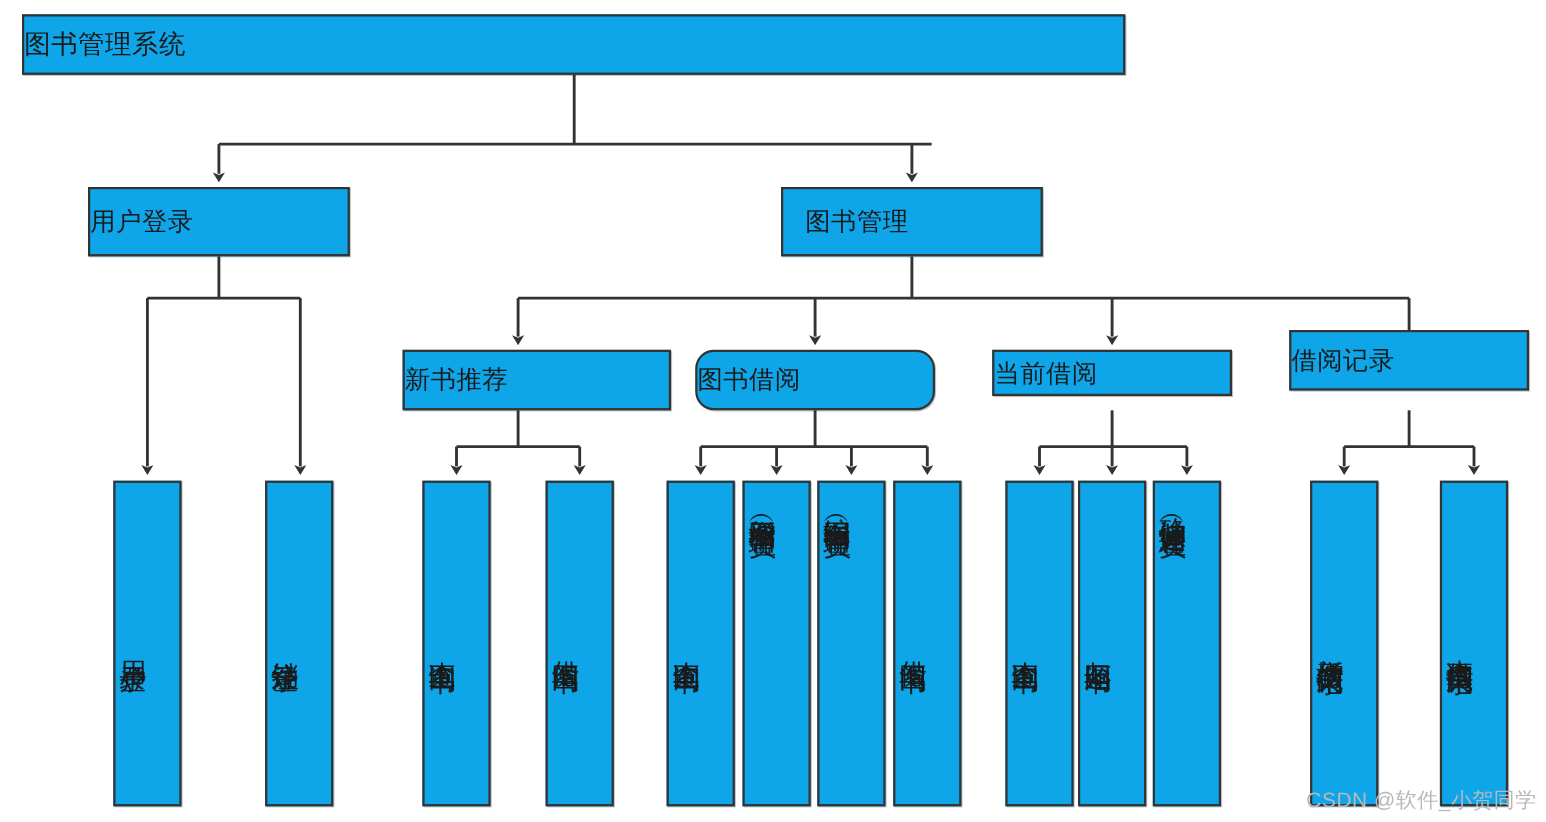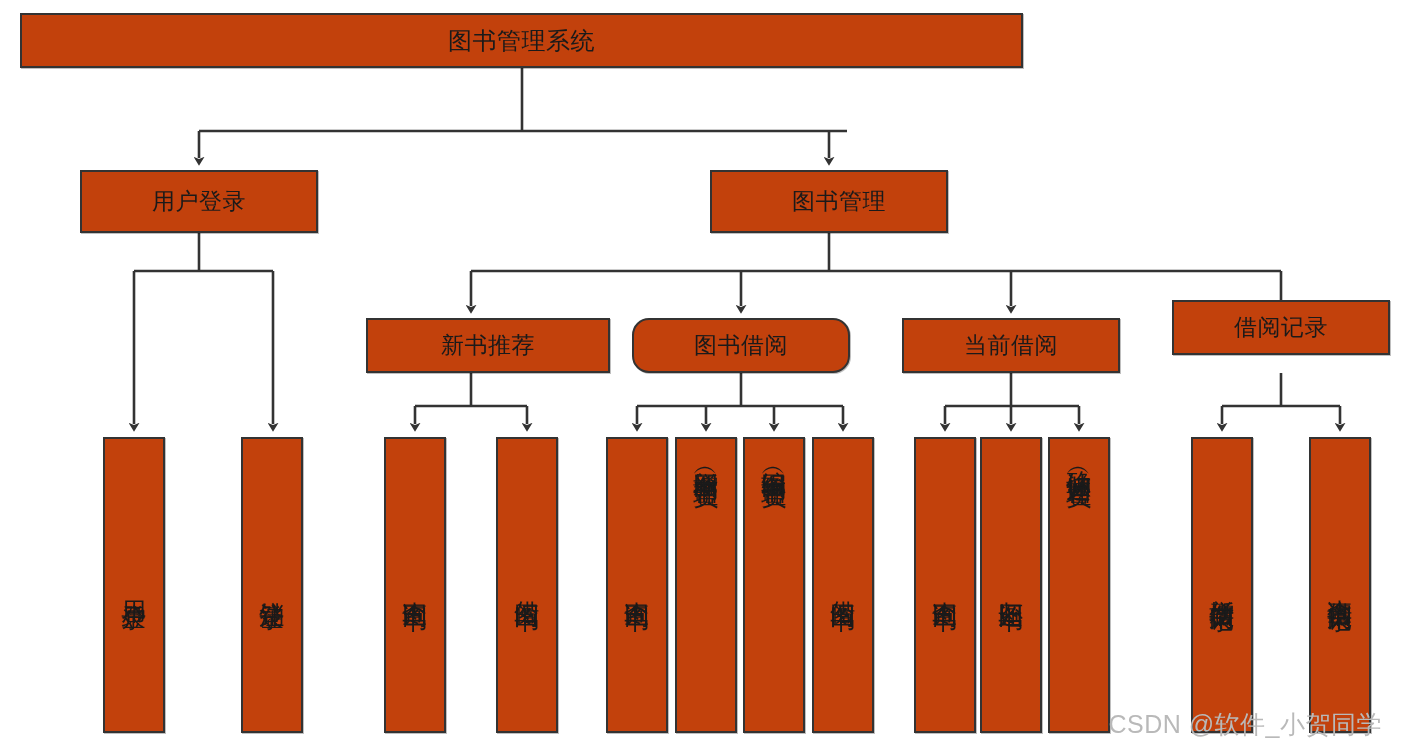--- a/index.html
+++ b/index.html
@@ -22,24 +22,24 @@
     left: 0;
     top: 0;
     width: 1405px;
     height: 747px;
     pointer-events: none;
   }
   .node {
     position: absolute;
     box-sizing: border-box;
     border: 2.4px solid #333333;
-    background: #c2410c;
+    background: #0ea5e9;
     display: flex;
     align-items: center;
-    justify-content: center;
+    justify-content: flex-start;
     color: #1a1a1a;
     box-shadow: 1px 1px 0 rgba(0,0,0,0.25);
   }
   .node .label {
     font-size: 23px;
     line-height: 1.15;
     letter-spacing: 0.5px;
     white-space: nowrap;
   }
   .node.root .label { font-size: 24px; }
@@ -55,23 +55,23 @@
     letter-spacing: 2px;
     white-space: pre;
     text-align: left;
   }
   .node.leaf.centered {
     align-items: center;
     padding-top: 0;
   }
   #watermark {
     position: absolute;
-    right: 23px;
+    right: 8px;
     bottom: 6px;
-    font-size: 25px;
+    font-size: 19px;
     color: #b9b9b9;
     letter-spacing: 0.5px;
     white-space: nowrap;
     user-select: none;
   }
 </style>
 </head>
 <body>
 
 <div id="canvas">
@@ -136,21 +136,21 @@
   <div class="node" style="left:710px; top:170px; width:238px; height:63px;padding-left:20px;">
     <span class="label">图书管理</span>
   </div>
 
   <div class="node" style="left:366px; top:318px; width:244px; height:55px;">
     <span class="label">新书推荐</span>
   </div>
   <div class="node" style="left:632px; top:318px; width:218px; height:55px;border-radius:17px;">
     <span class="label">图书借阅</span>
   </div>
-  <div class="node" style="left:902px; top:318px; width:218px; height:55px;">
+  <div class="node" style="left:902px; top:318px; width:218px; height:42px;">
     <span class="label">当前借阅</span>
   </div>
   <div class="node" style="left:1172px; top:300px; width:218px; height:55px;">
     <span class="label">借阅记录</span>
   </div>
 
   <div class="node leaf centered" style="left:103px; top:437px; width:62px; height:296px;">
     <span class="label">用户登录</span>
   </div>
   <div class="node leaf centered" style="left:241px; top:437px; width:62px; height:296px;">

